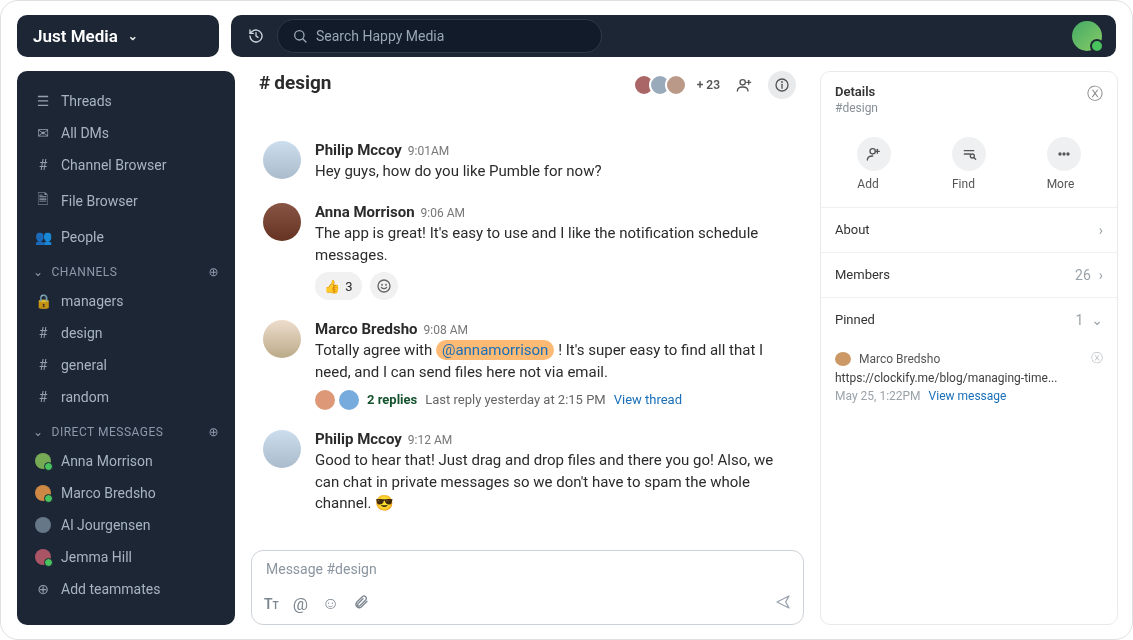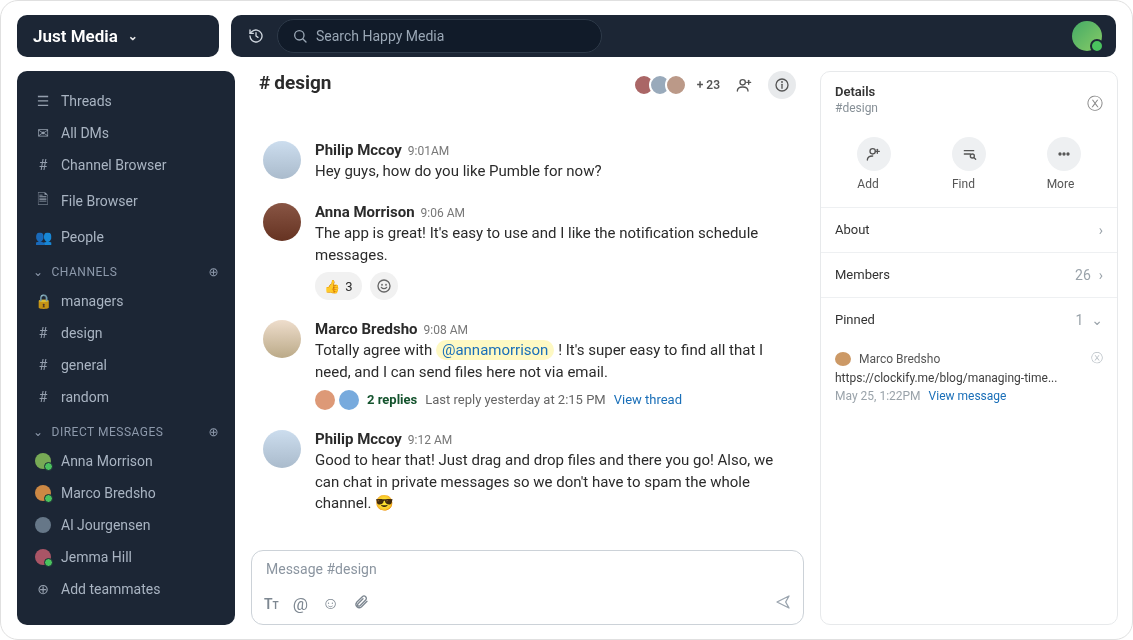--- a/index.html
+++ b/index.html
@@ -37,37 +37,37 @@
   .plusN{font-size:12px;color:#555;font-weight:600}
   .ic-btn{width:28px;height:28px;border-radius:50%;display:flex;align-items:center;justify-content:center;cursor:pointer;color:#555}
   .ic-btn.grey{background:#e8eaec}
 
   .messages{flex:1;overflow:auto;padding:6px 4px 0}
   .msg{display:flex;gap:14px;padding:10px 14px;font-size:15px;color:#2b2b2b}
   .msg .avatar{width:38px;height:38px;border-radius:50%;background:#ccd;flex-shrink:0}
   .msg .name{font-weight:700;font-size:15px}
   .msg .time{font-size:12px;color:#777;font-weight:400;margin-left:6px}
   .msg .body-line{line-height:1.45;margin-top:2px}
-  .mention{background:#fef9c3;color:#1a6fb8;border-radius:10px;padding:1px 6px}
+  .mention{background:#fdba74;color:#1a6fb8;border-radius:10px;padding:1px 6px}
   .reactions{display:flex;gap:8px;margin-top:6px}
   .reaction{display:flex;align-items:center;gap:5px;background:#f1f1f1;border-radius:14px;padding:3px 9px;font-size:13px}
   .add-react{width:28px;height:28px;border-radius:50%;background:#f1f1f1;display:flex;align-items:center;justify-content:center;font-size:14px;color:#666}
   .thread-row{display:flex;align-items:center;gap:8px;margin-top:6px;font-size:13px;color:#666}
   .thread-row .mini{width:20px;height:20px;border-radius:50%;background:#ecc;margin-left:-4px}
   .thread-row .mini:first-child{margin-left:0}
   .thread-link{color:#1a6fb8;cursor:pointer}
 
   .composer{margin:0 6px;border:1px solid #ccd2d8;border-radius:12px;background:#fff}
   .composer .inp{padding:10px 14px;color:#8b95a0;font-size:14px}
   .composer .tools{display:flex;align-items:center;gap:14px;padding:6px 12px 10px;color:#7d8791;font-size:17px}
   .composer .send{margin-left:auto;color:#9aa4ae}
 
   
   .details{width:298px;margin:0 14px 14px 0;border-radius:10px;border:1px solid #e7e9eb;background:#fff;display:flex;flex-direction:column;font-size:13px;color:#333}
-  .d-head{padding:12px 14px;display:flex;align-items:flex-end}
+  .d-head{padding:12px 14px;display:flex;align-items:flex-start}
   .d-head .t{font-weight:600;font-size:13px}
   .d-head .s{color:#879097;font-size:12px;margin-top:2px}
   .d-head .x{margin-left:auto;color:#888;cursor:pointer;font-size:16px}
   .d-actions{display:flex;justify-content:space-around;padding:10px 6px 16px;border-bottom:1px solid #eef0f2}
   .d-actions .act{display:flex;flex-direction:column;gap:6px;cursor:pointer;color:#555;font-size:12px}
   .d-actions .act .bub{width:34px;height:34px;border-radius:50%;background:#eef0f2;display:flex;align-items:center;justify-content:center;font-size:16px}
   .d-row{padding:14px 14px;border-bottom:1px solid #eef0f2;display:flex;align-items:flex-start;cursor:pointer}
   .d-row .arr{margin-left:auto;color:#9aa3aa;font-size:14px}
   .pinned-item{padding:8px 14px 12px;font-size:12px;color:#555}
   .pinned-item .pn{display:flex;align-items:center;gap:8px}

